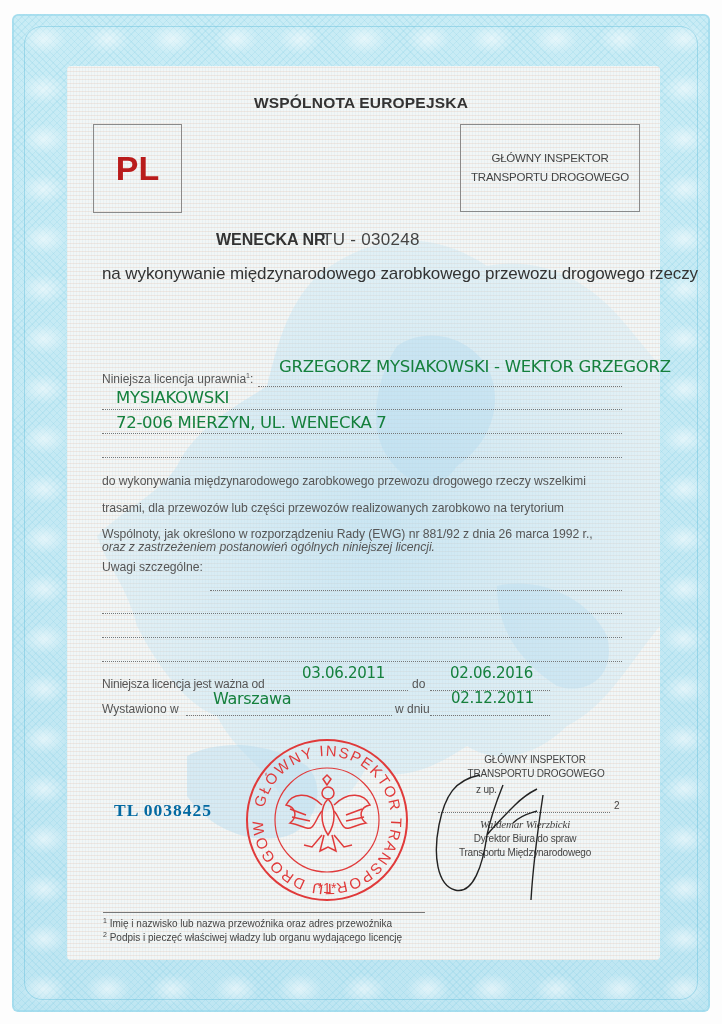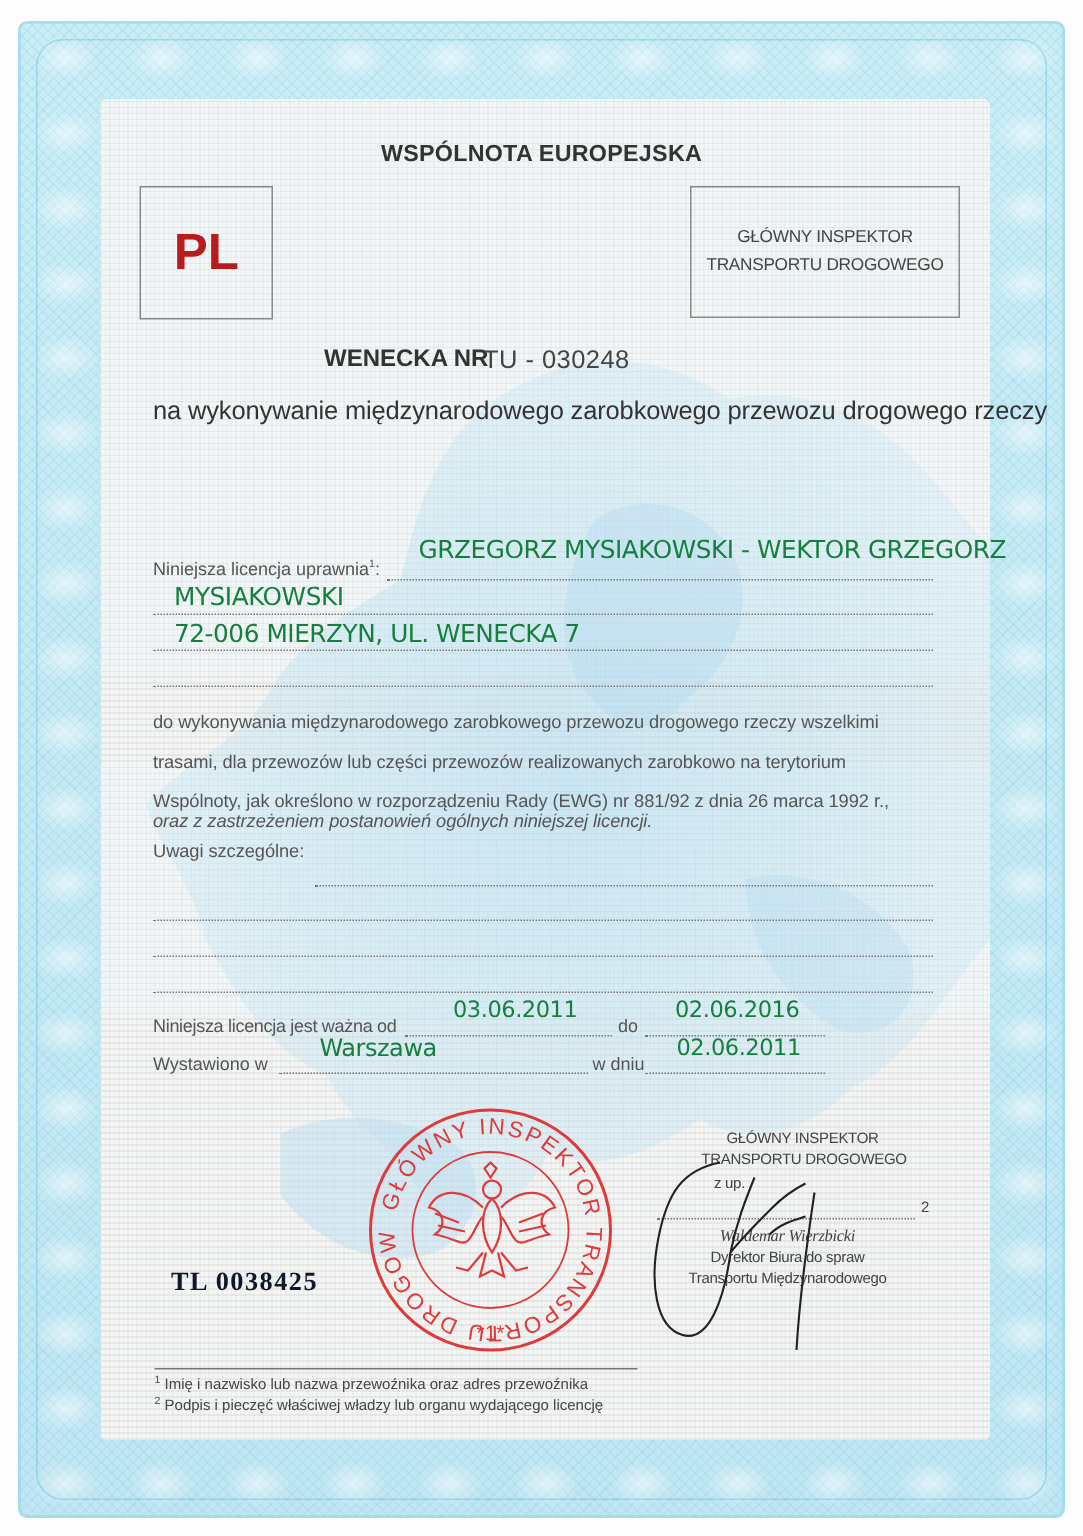--- a/index.html
+++ b/index.html
@@ -44,21 +44,21 @@
   .lic-title { left:216px; top:231px; font-weight:bold; font-size:16px; color:#333; }
   .lic-number { left:322px; top:230px; font-size:17px; color:#444; letter-spacing:0.3px; }
   .lic-subtitle { left:102px; top:264px; font-weight:normal; font-size:17px; color:#333; letter-spacing:-0.1px; }
 
   .label { font-size:12px; color:#555; }
   .dots { border-bottom:1px dotted #777; height:1px; }
   .filled { font-family:"DejaVu Sans", sans-serif; color:#15803d; letter-spacing:-0.3px; }
 
   .para { left:102px; font-size:12.2px; color:#555; letter-spacing:-0.05px; }
 
-  .serial { left:114px; top:800px; font-family:"Liberation Serif", serif; font-weight:bold; font-size:17.5px; color:#0f172a; letter-spacing:1px;margin-top:44px; }
+  .serial { left:114px; top:800px; font-family:"Liberation Serif", serif; font-weight:bold; font-size:17.5px; color:#0369a1; letter-spacing:1px; }
 
   .sign-block { font-size:10px; color:#444; text-align:center; letter-spacing:-0.2px; }
 
   .footnote-rule { left:103px; top:912px; width:322px; height:1px; background:#777; }
   .footnote { left:103px; font-size:10px; color:#444; }
   .footnote sup { font-size:7px; }
 </style>
 </head>
 <body>
 
@@ -122,21 +122,21 @@
 <div class="abs filled" style="left:302px; top:664px; font-size:15px;text-align:right;">03.06.2011</div>
 <div class="abs label" style="left:412px; top:677px;">do</div>
 <div class="abs dots" style="left:430px; top:689px; width:120px;"></div>
 <div class="abs filled" style="left:450px; top:664px; font-size:15px;">02.06.2016</div>
 
 <div class="abs label" style="left:102px; top:702px;">Wystawiono w</div>
 <div class="abs dots" style="left:186px; top:714px; width:206px;"></div>
 <div class="abs filled" style="left:213px; top:689px; font-size:16px;">Warszawa</div>
 <div class="abs label" style="left:395px; top:702px;">w dniu</div>
 <div class="abs dots" style="left:430px; top:714px; width:120px;"></div>
-<div class="abs filled" style="left:451px; top:689px; font-size:15px;">02.06.2011</div>
+<div class="abs filled" style="left:451px; top:689px; font-size:15px;">02.12.2011</div>
 
 <div class="abs serial">TL 0038425</div>
 
 <svg class="abs" style="left:242px; top:735px;" width="170" height="170" viewBox="0 0 170 170">
   <defs>
     <path id="sealArc" d="M85,85 m-64,0 a64,64 0 1,1 128,0 a64,64 0 1,1 -128,0"></path>
   </defs>
   <circle cx="85" cy="85" r="80" fill="none" stroke="#e03a3a" stroke-width="2"></circle>
   <circle cx="85" cy="85" r="52" fill="none" stroke="#e03a3a" stroke-width="1.2"></circle>
   <text font-family="Liberation Sans, sans-serif" font-size="15" fill="#e03a3a" letter-spacing="1.5">

